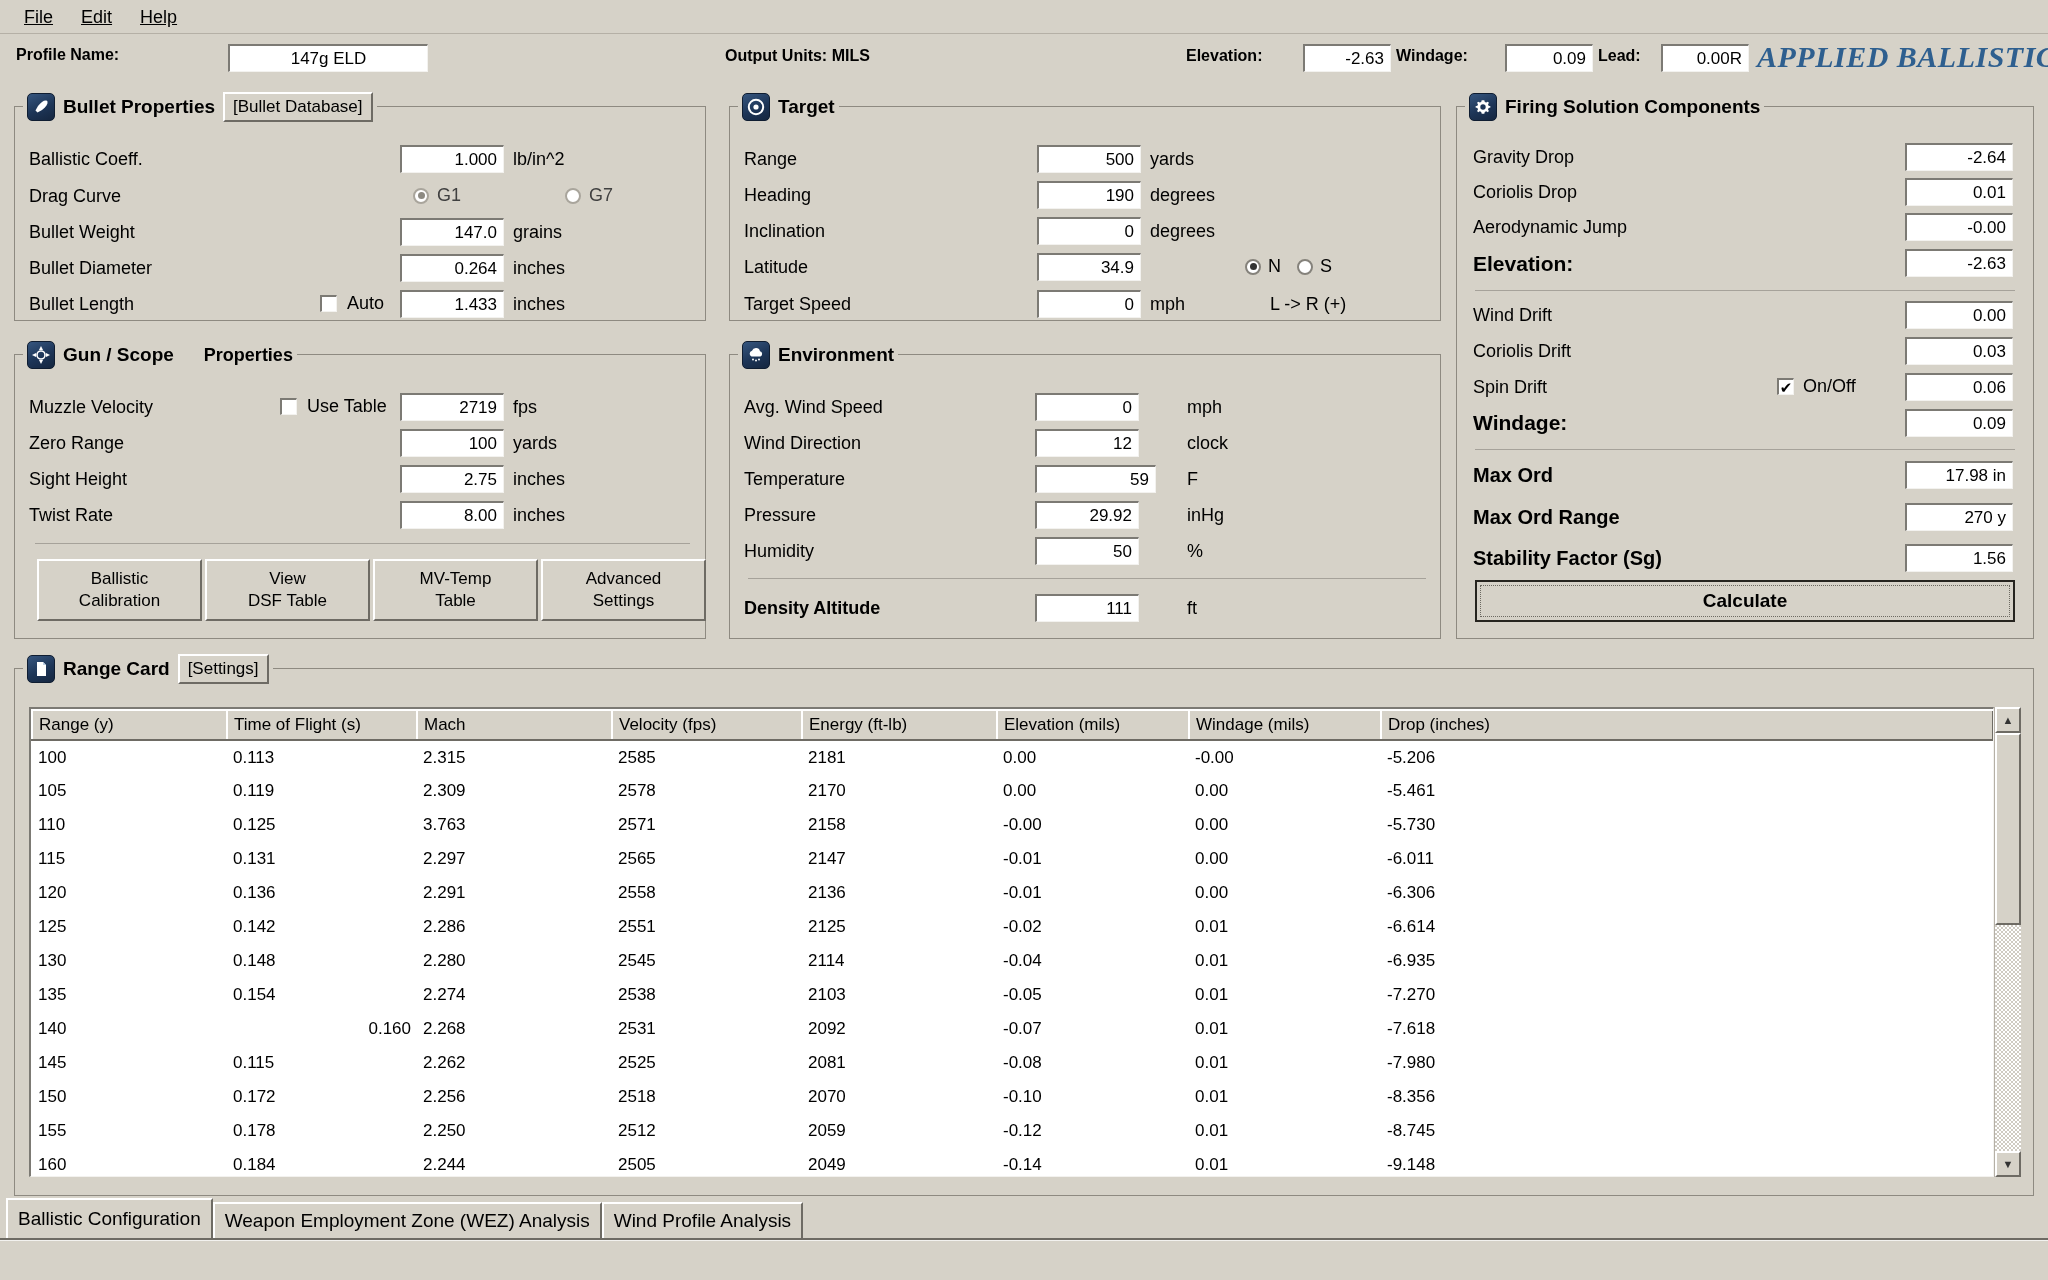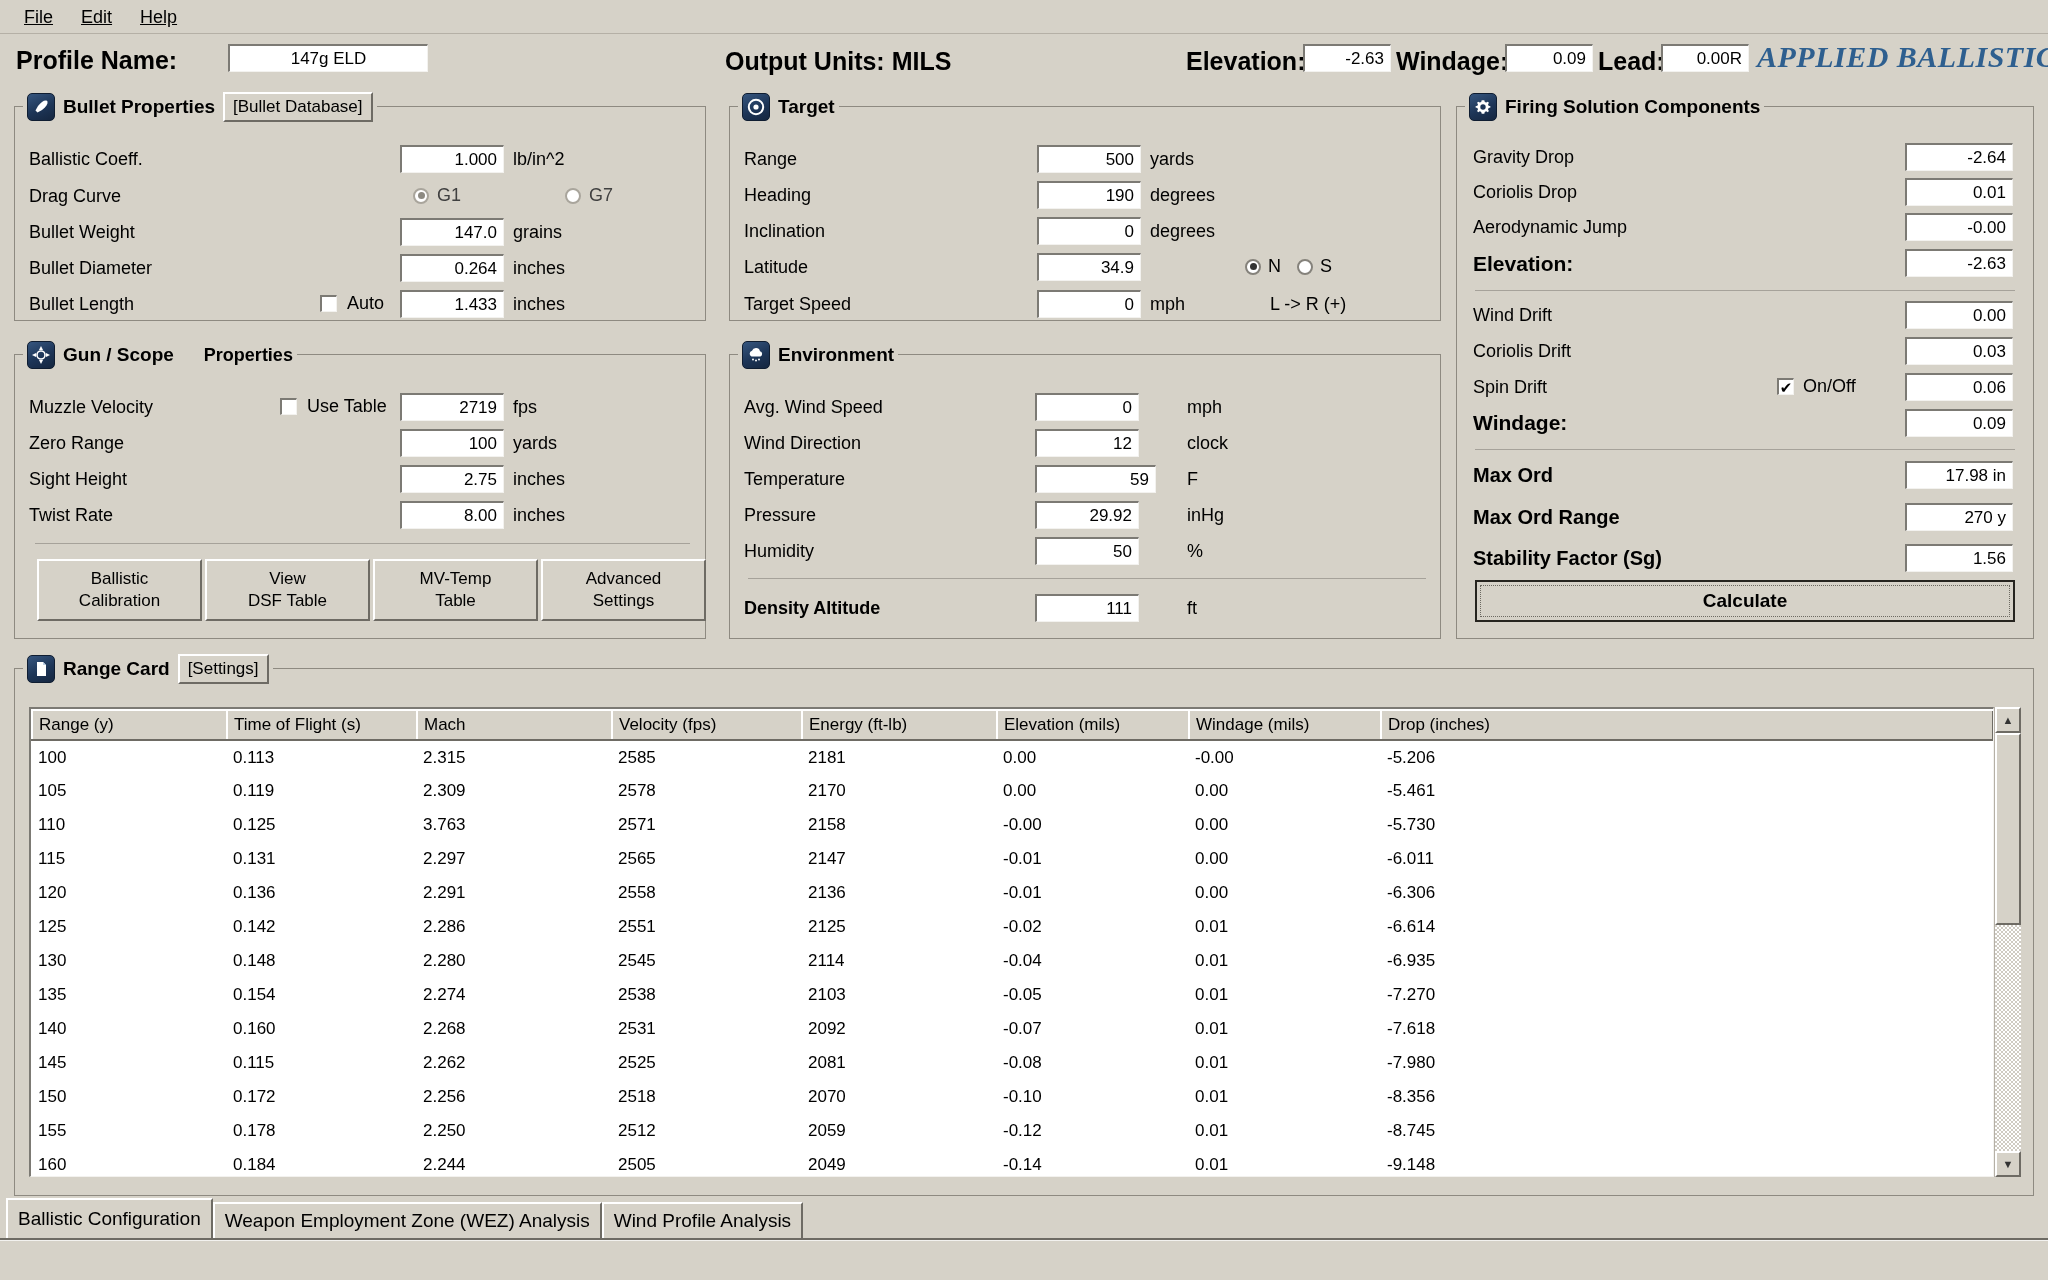--- a/index.html
+++ b/index.html
@@ -26,21 +26,21 @@
     cursor: default;
   }
   .menubar .mi span.u { text-decoration: underline; }
 
   
   .headerbar {
     height: 46px; display: flex; align-items: center;
     padding: 0 10px; position: relative;
     background: #d6d2c8;
   }
-  .lbl-bold { font-weight: bold; font-size: 25px; }
+  .lbl-bold { font-weight: bold; font-size: 16px; }
 
   .tfield {
     background: #ffffff;
     border-top: 2px solid #7c7a74;
     border-left: 2px solid #7c7a74;
     border-right: 1px solid #f3f2ef;
     border-bottom: 1px solid #f3f2ef;
     height: 28px; line-height: 26px;
     text-align: right; padding: 0 6px;
     font-size: 17px; color: #000;
@@ -626,21 +626,21 @@
               <td style="width: 190px;">0.154</td>
               <td style="width: 195px;">2.274</td>
               <td style="width: 190px;">2538</td>
               <td style="width: 195px;">2103</td>
               <td style="width: 192px;">-0.05</td>
               <td style="width: 192px;">0.01</td>
               <td>-7.270</td>
             </tr>
             <tr>
               <td style="width: 195px;">140</td>
-              <td style="width: 190px;">0.160</td>
+              <td style="width: 190px; text-align: right;">0.160</td>
               <td style="width: 195px;">2.268</td>
               <td style="width: 190px;">2531</td>
               <td style="width: 195px;">2092</td>
               <td style="width: 192px;">-0.07</td>
               <td style="width: 192px;">0.01</td>
               <td>-7.618</td>
             </tr>
             <tr>
               <td style="width: 195px;">145</td>
               <td style="width: 190px;">0.115</td>

